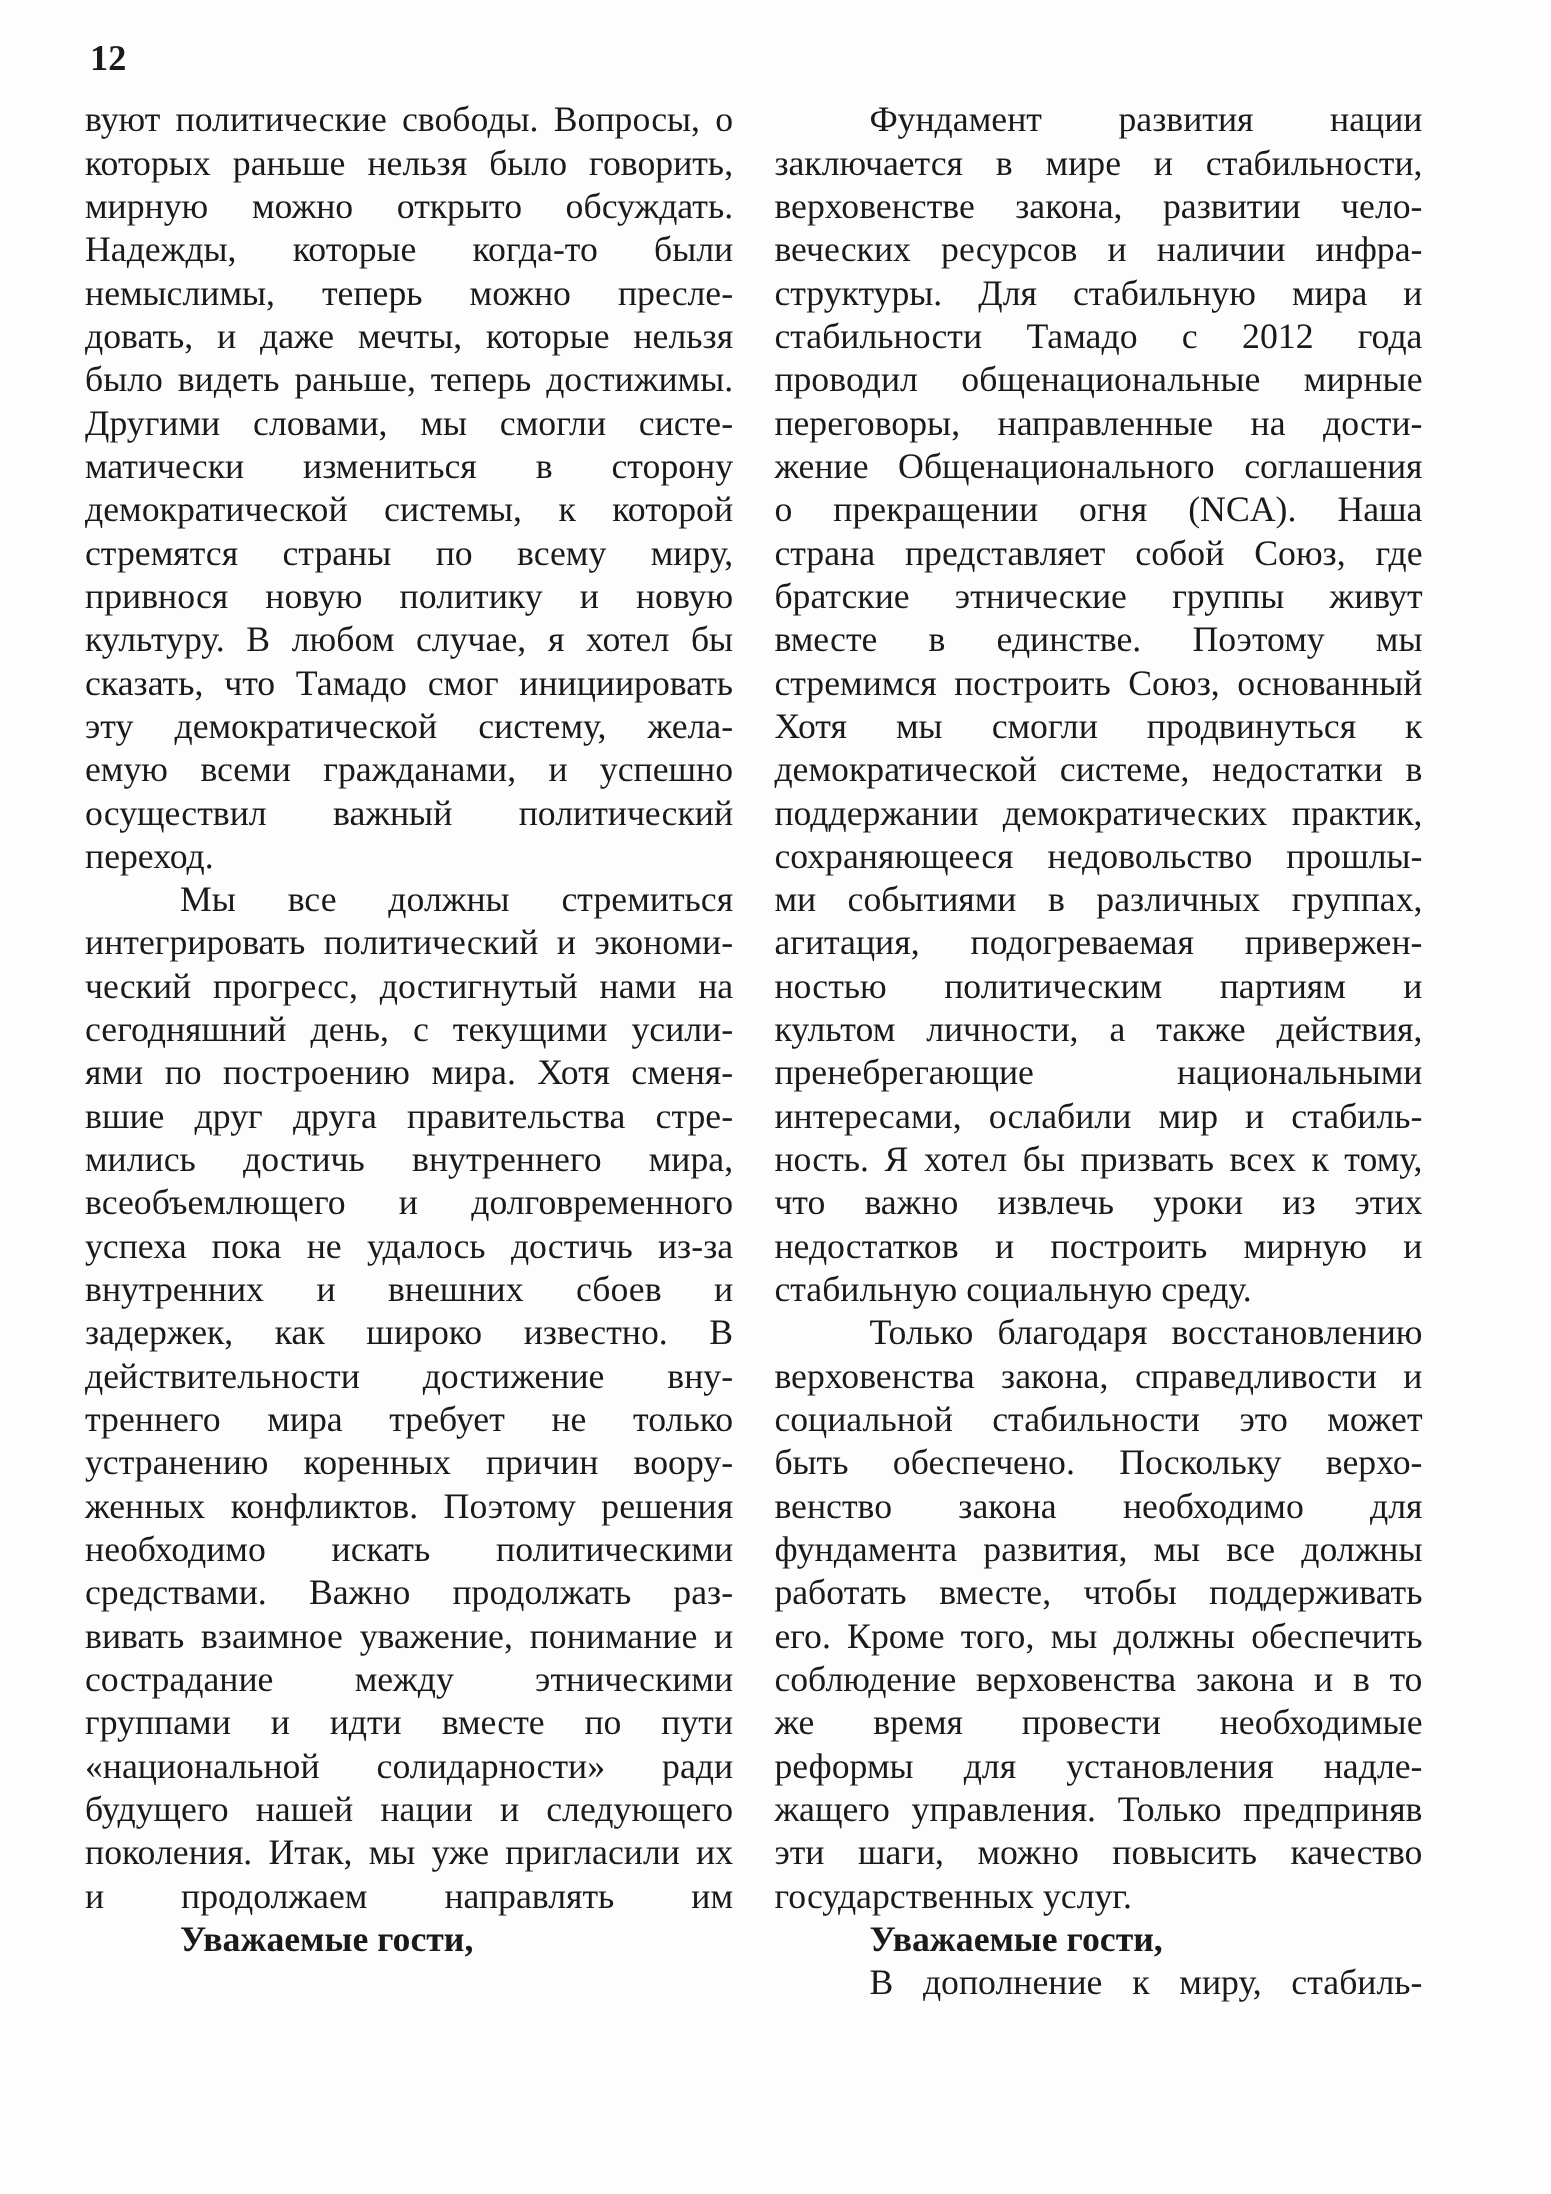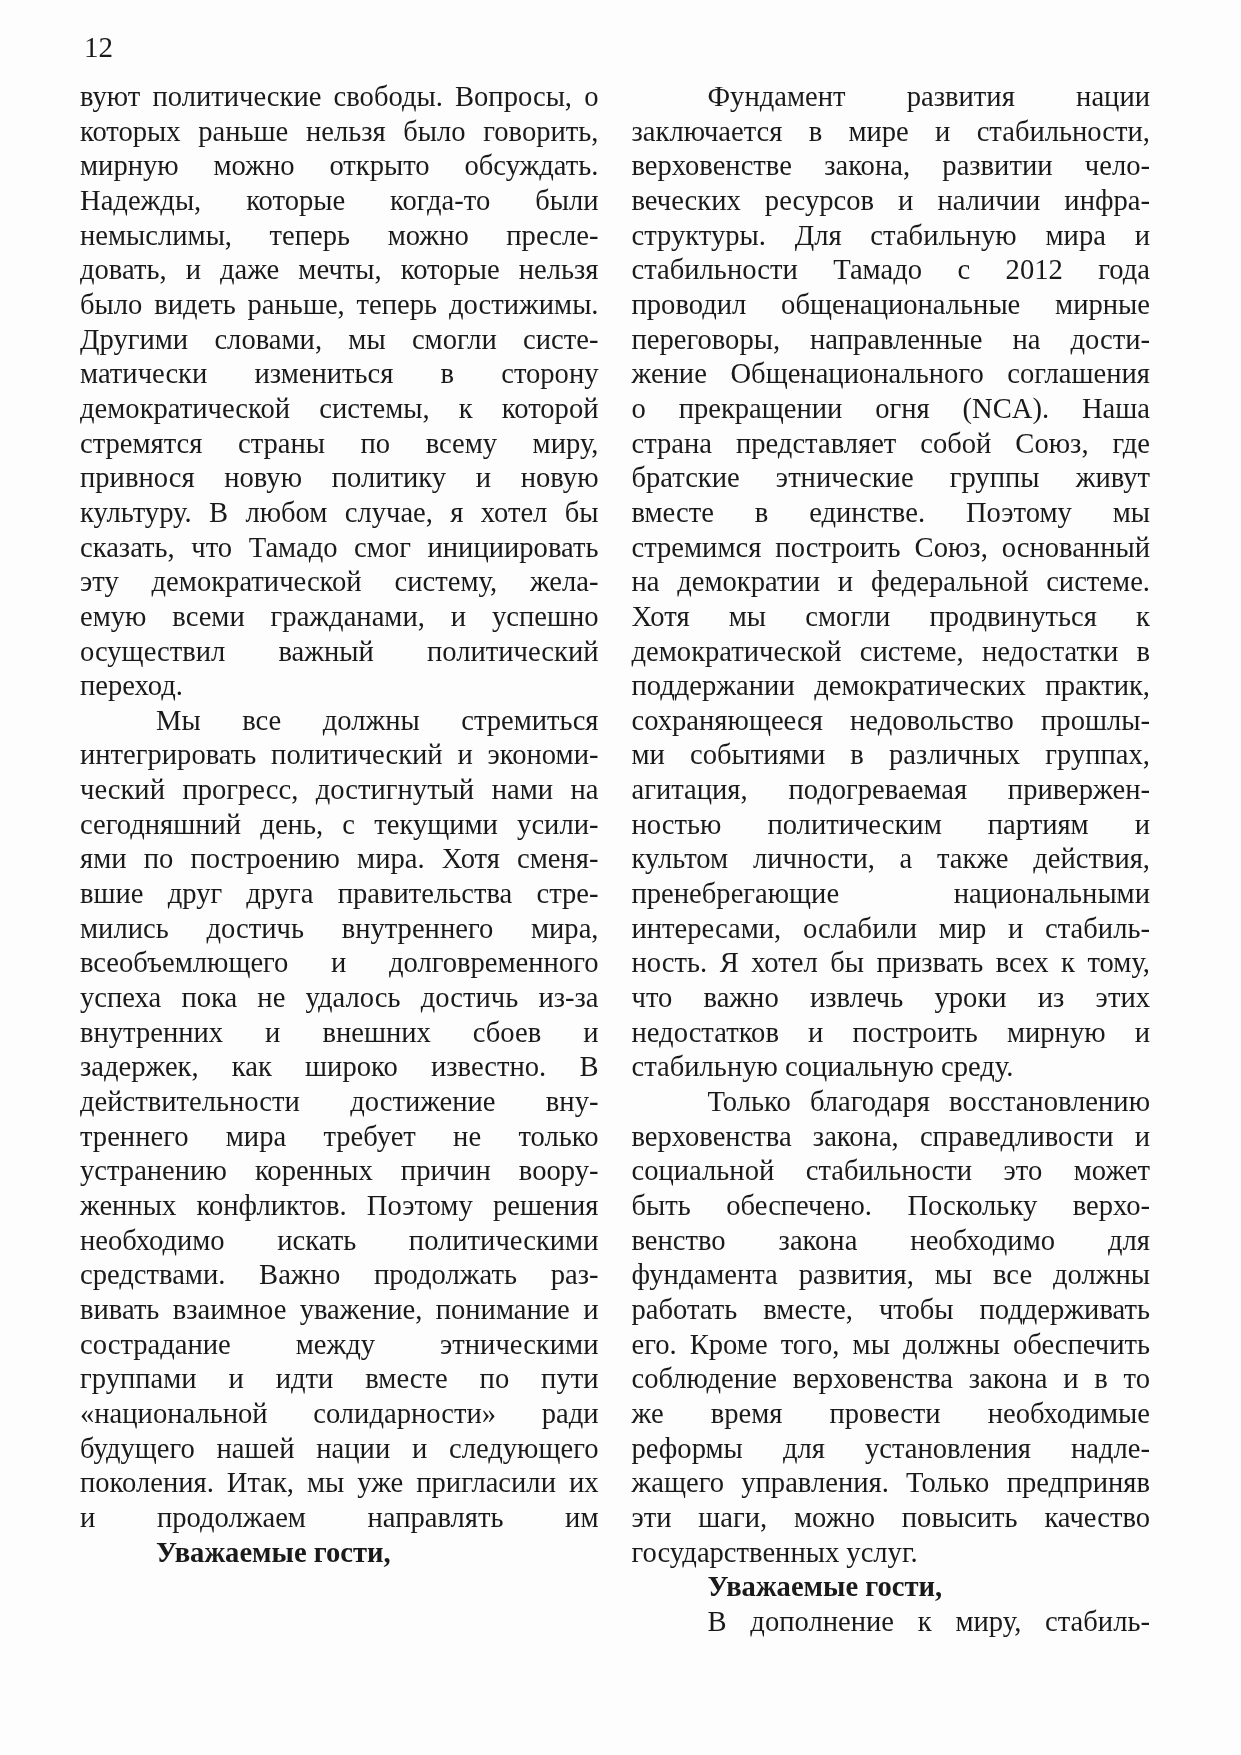--- a/index.html
+++ b/index.html
@@ -9,29 +9,29 @@
     position: relative;
     width: 1241px;
     height: 1755px;
     background: var(--paper);
     color: var(--ink);
     font-family: "Liberation Serif", "DejaVu Serif", serif;
     overflow: hidden;
   }
   .page-number {
     position: absolute;
-    left: 84px;
+    left: 72px;
     top: 30px;
     font-size: 29px;
-    font-weight: normal;
+    font-weight: bold;
     line-height: 34px;
   }
   .columns {
     position: absolute;
-    left: 80px;
+    left: 68px;
     top: 80px;
     width: 1070px;
     display: flex;
     gap: 33px;
   }
   .column {
     flex: 1 1 0;
     min-width: 0;
   }
   .para { margin: 0; }
@@ -111,21 +111,20 @@
           <div class="line">структуры. Для стабильную мира и</div>
           <div class="line">стабильности Тамадо с 2012 года</div>
           <div class="line">проводил общенациональные мирные</div>
           <div class="line">переговоры, направленные на дости-</div>
           <div class="line">жение Общенационального соглашения</div>
           <div class="line">о прекращении огня (NCA). Наша</div>
           <div class="line">страна представляет собой Союз, где</div>
           <div class="line">братские этнические группы живут</div>
           <div class="line">вместе в единстве. Поэтому мы</div>
           <div class="line">стремимся построить Союз, основанный</div>
-          <div class="line">на демократии и федеральной системе.</div>
           <div class="line">Хотя мы смогли продвинуться к</div>
           <div class="line">демократической системе, недостатки в</div>
           <div class="line">поддержании демократических практик,</div>
           <div class="line">сохраняющееся недовольство прошлы-</div>
           <div class="line">ми событиями в различных группах,</div>
           <div class="line">агитация, подогреваемая привержен-</div>
           <div class="line">ностью политическим партиям и</div>
           <div class="line">культом личности, а также действия,</div>
           <div class="line">пренебрегающие национальными</div>
           <div class="line">интересами, ослабили мир и стабиль-</div>

